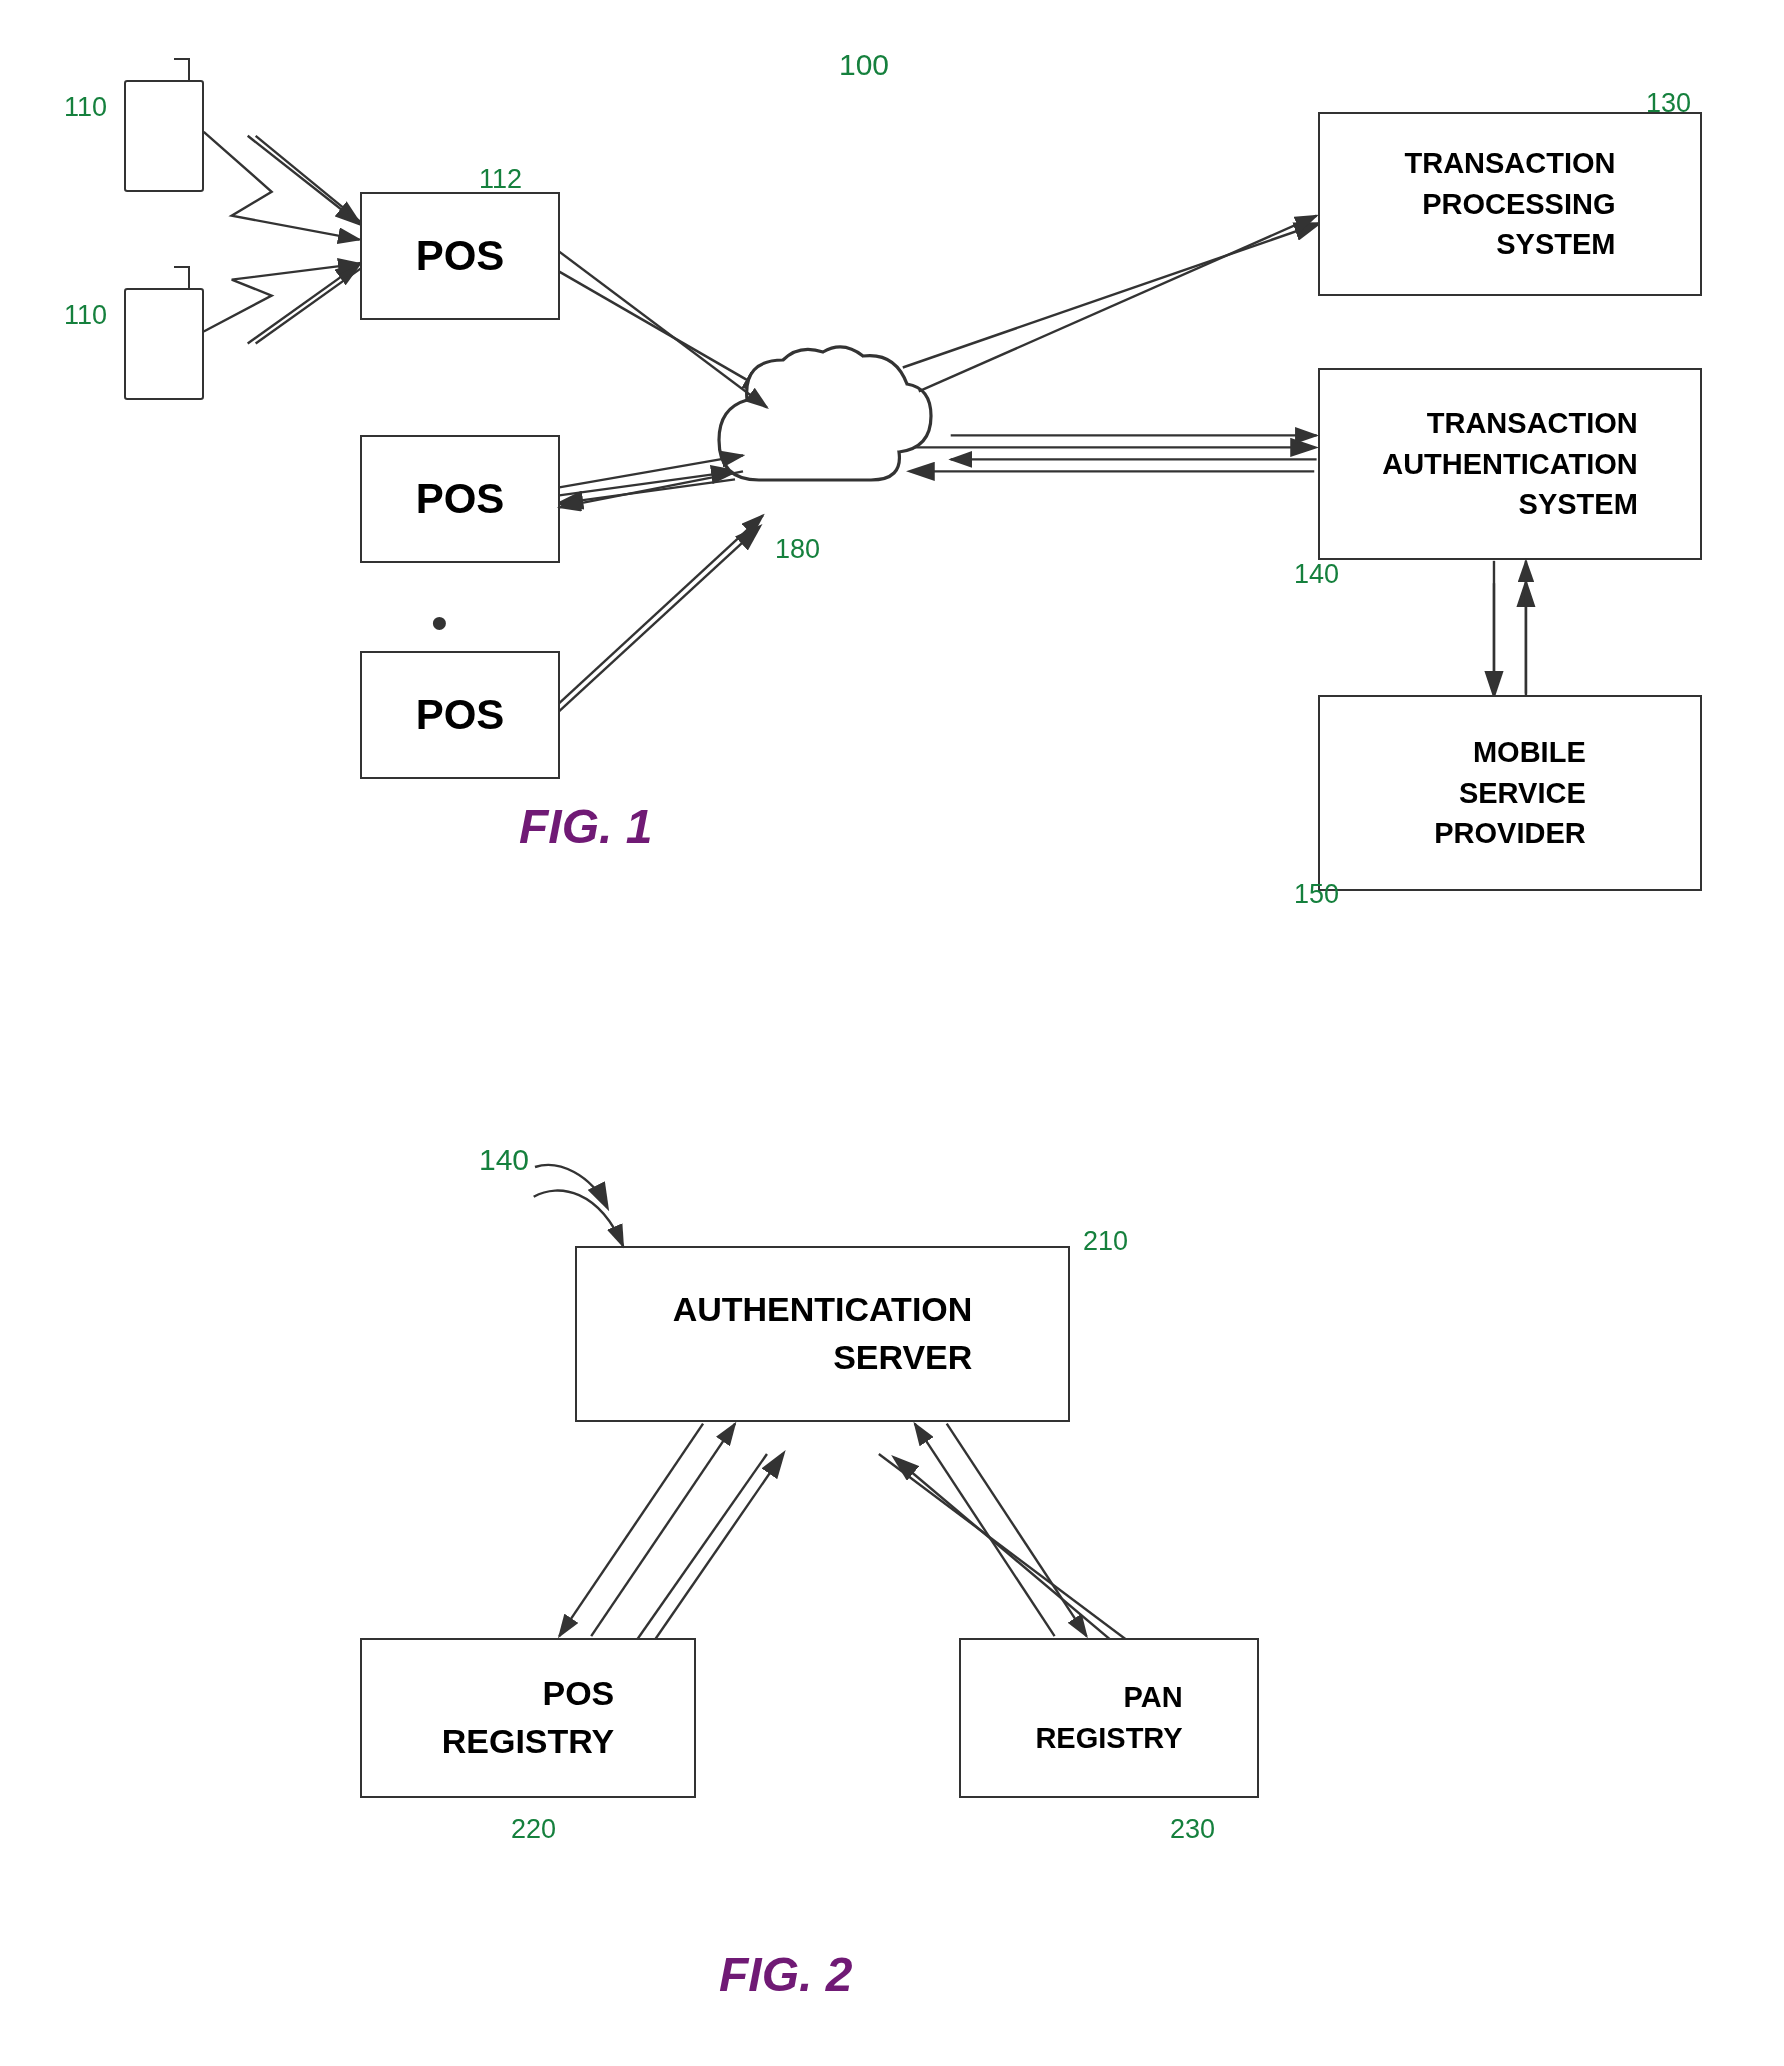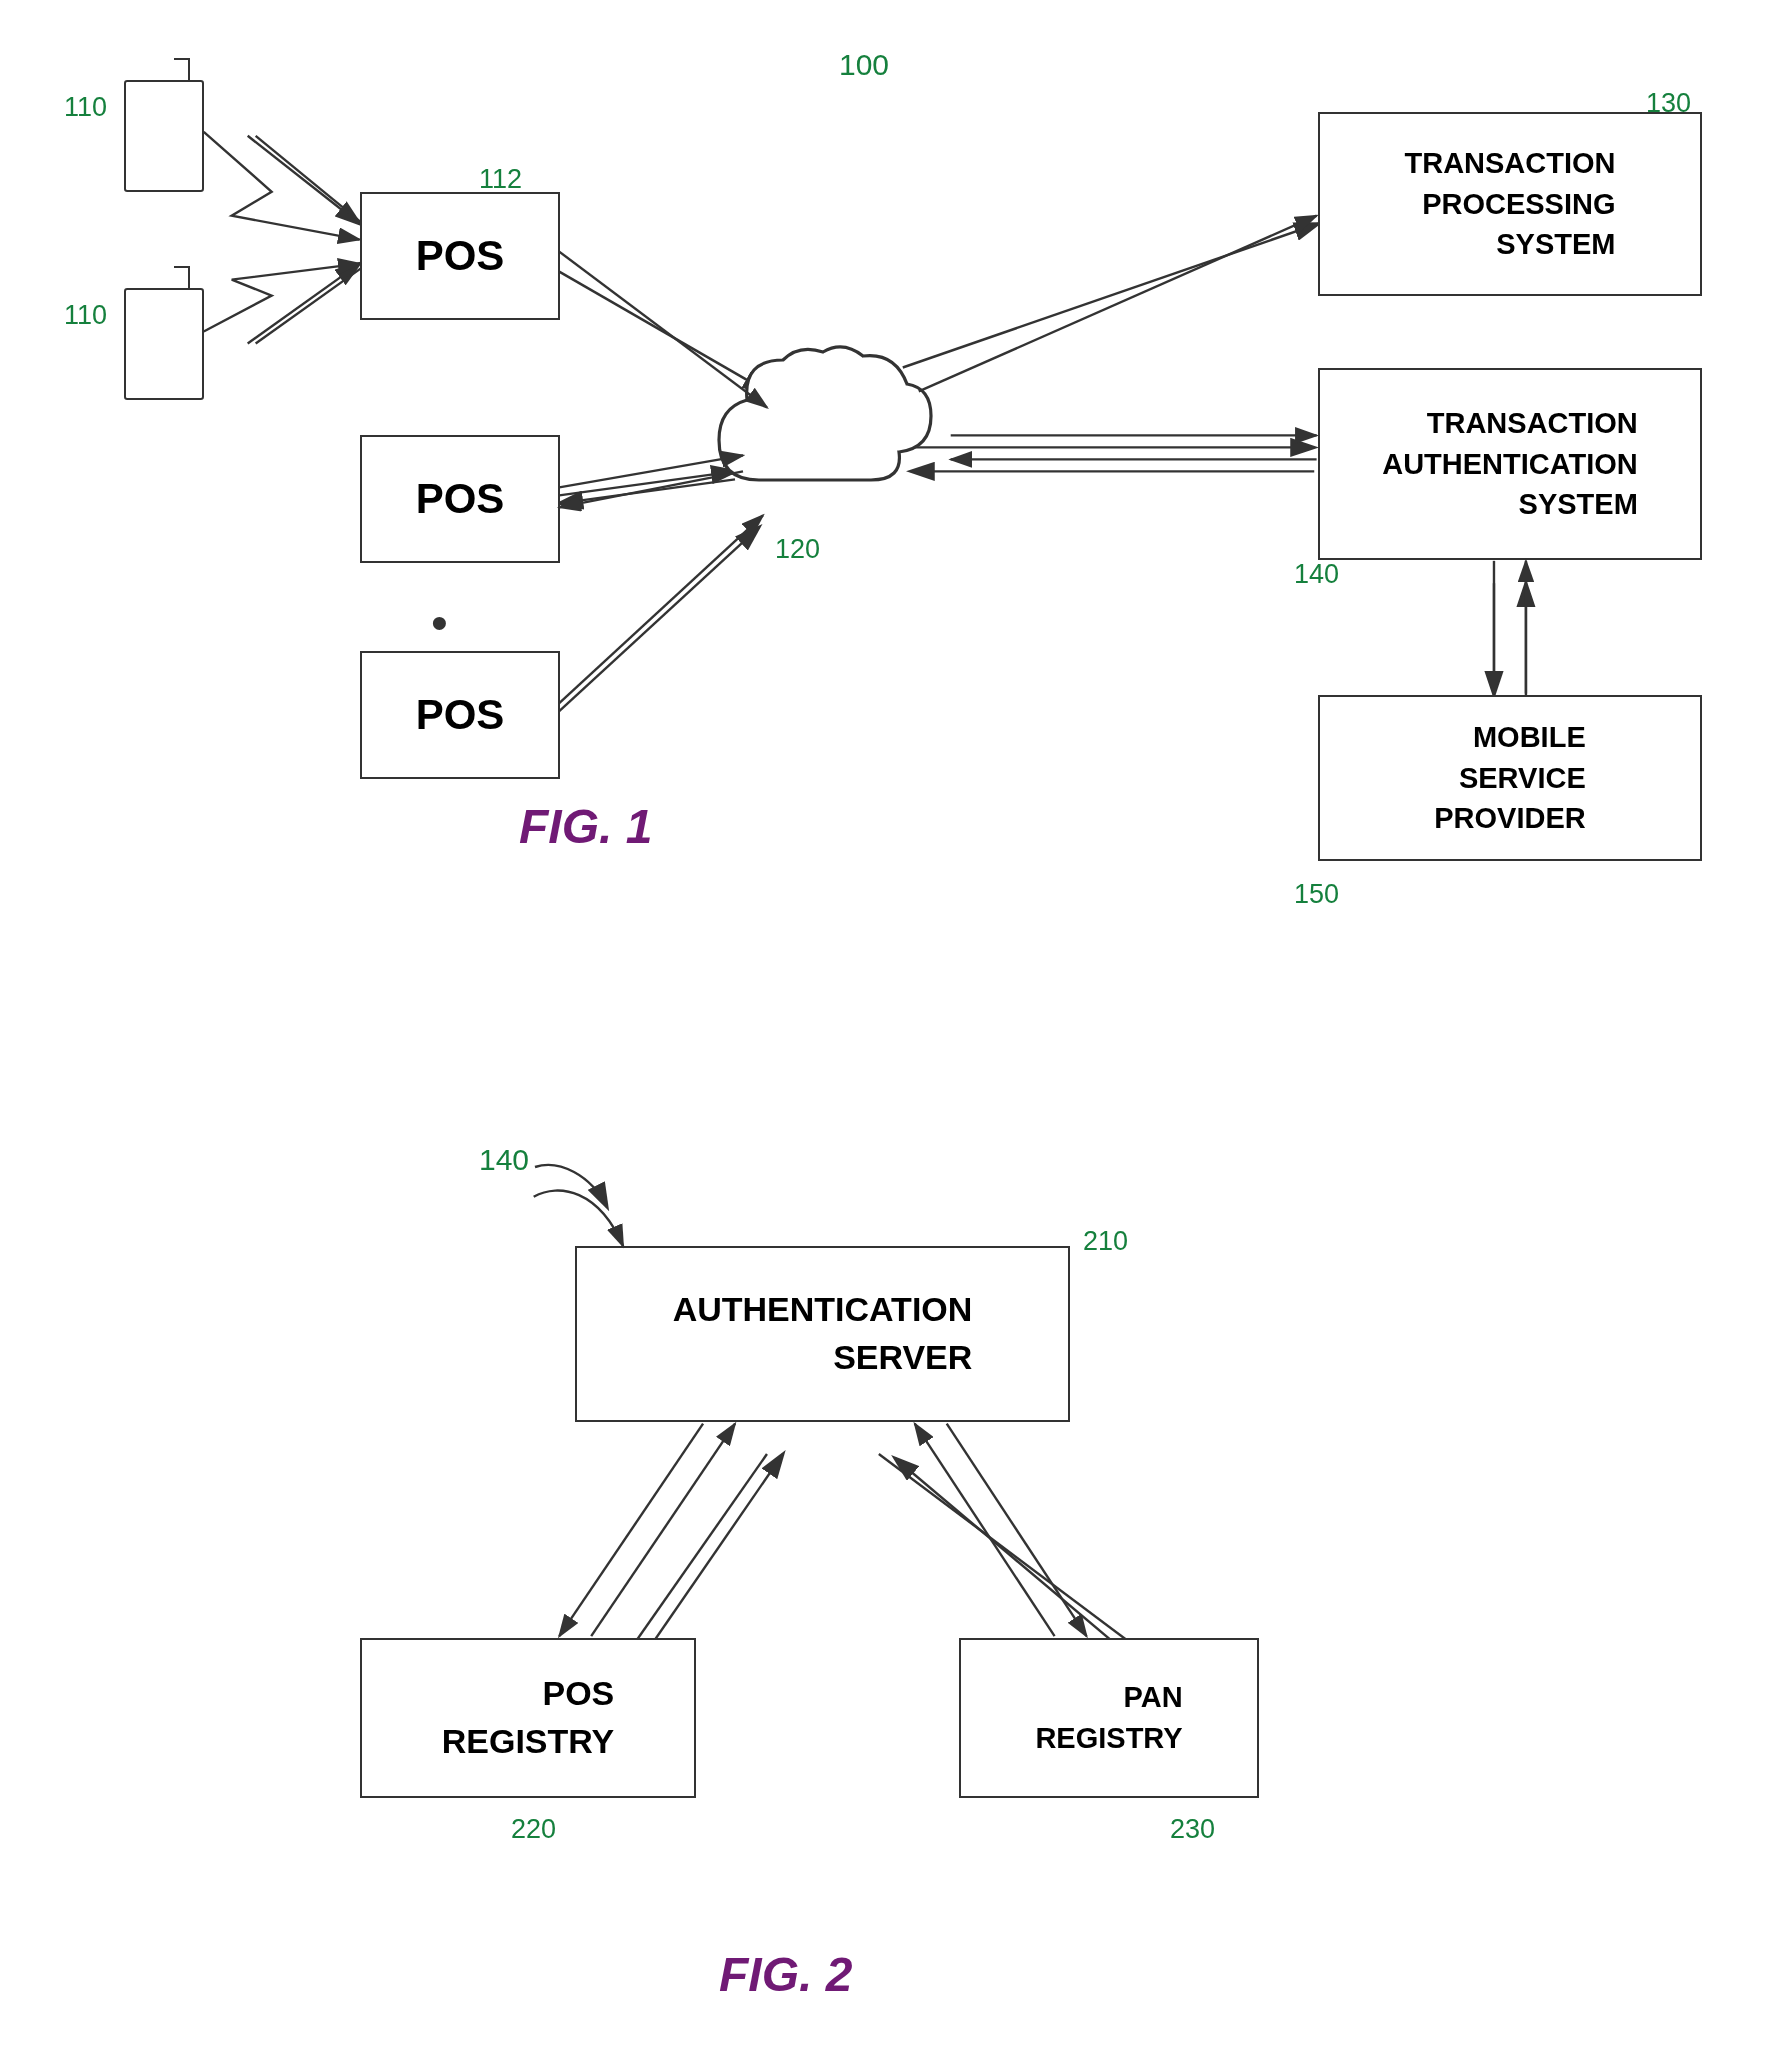--- a/index.html
+++ b/index.html
@@ -141,33 +141,33 @@
 
   <div class="box" style="left:360px; top:651px; width:200px; height:128px; font-size:42px;">
     <span>POS</span>
   </div>
 
   <div class="cloud-svg" style="left:695px; top:336px; width:256px; height:192px;">
     <svg viewBox="0 0 320 240" width="256" height="192" xmlns="http://www.w3.org/2000/svg">
       <path d="M80,180 Q30,180 30,130 Q30,90 65,80 Q60,30 110,30 Q130,10 160,20 Q185,5 210,25 Q250,20 265,60 Q295,65 295,100 Q295,140 255,145 Q260,180 220,180 Z" fill="white" stroke="#333" stroke-width="4"></path>
     </svg>
   </div>
-  <div class="label" style="left:775px; top:534px; font-size:27px;">120</div>
+  <div class="label" style="left:775px; top:534px; font-size:27px;">180</div>
 
   <div class="box" style="left:1318px; top:112px; width:384px; height:184px; font-size:29px; line-height:1.4;">
     <span>TRANSACTION<br>PROCESSING<br>SYSTEM</span>
   </div>
   <div class="label" style="left:1646px; top:88px; font-size:27px;">130</div>
 
   <div class="box" style="left:1318px; top:368px; width:384px; height:192px; font-size:29px; line-height:1.4;">
     <span>TRANSACTION<br>AUTHENTICATION<br>SYSTEM</span>
   </div>
   <div class="label" style="left:1294px; top:559px; font-size:27px;">140</div>
 
-  <div class="box" style="left:1318px; top:695px; width:384px; height:166px; font-size:29px; line-height:1.4;">
+  <div class="box" style="left:1318px; top:695px; width:384px; height:196px; font-size:29px; line-height:1.4;">
     <span>MOBILE<br>SERVICE<br>PROVIDER</span>
   </div>
   <div class="label" style="left:1294px; top:879px; font-size:27px;">150</div>
 
   <div class="fig-label" style="left:519px; top:799px; font-size:48px;">FIG. 1</div>
 
   <div class="label" style="left:479px; top:1143px; font-size:30px;">140</div>
 
   <svg style="position:absolute; left:511px; top:1151px; width:160px; height:96px;" viewBox="0 0 200 120" width="160" height="96">
     <path d="M 30,20 C 60,10 100,30 120,70" fill="none" stroke="#333" stroke-width="3" marker-end="url(#arrowhead2)"></path>

